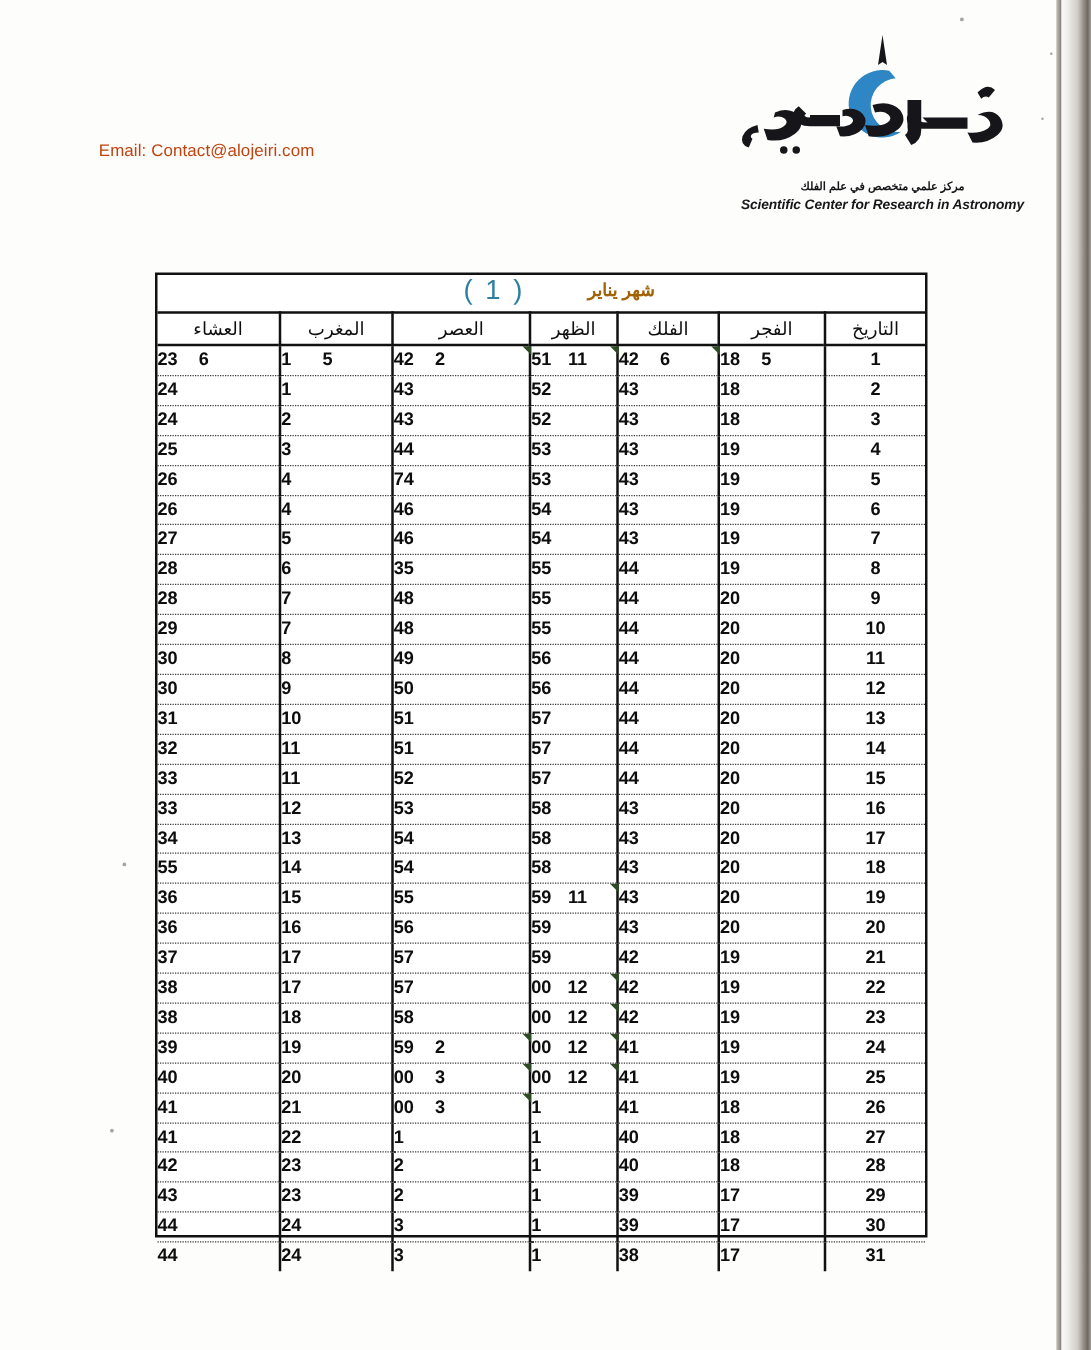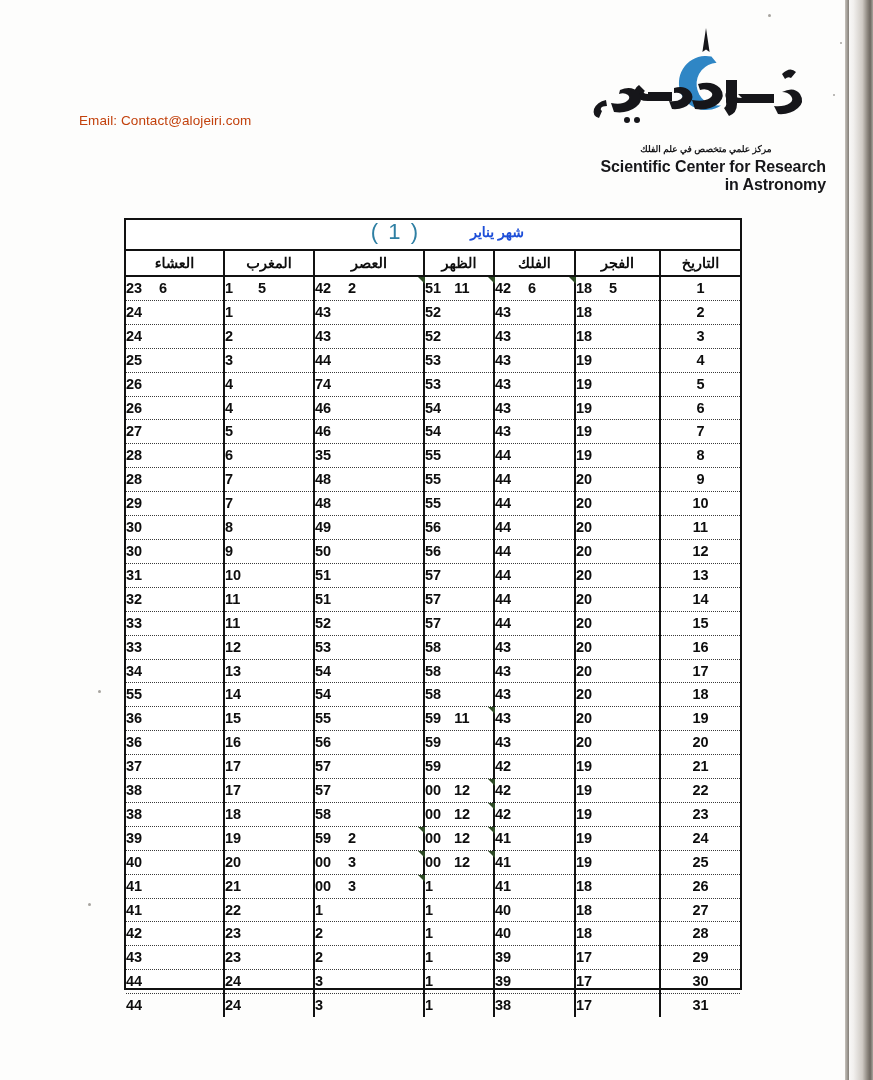--- a/index.html
+++ b/index.html
@@ -39,22 +39,23 @@
   }
   .logo-mark{position:absolute;left:0;top:0;width:240px;height:122px;}
   .logo-sub-ar{
     position:absolute;left:0;top:122px;width:240px;
     text-align:center;font-size:9px;color:#17171a;
     font-weight:bold;letter-spacing:-.2px;
     direction:rtl;
   }
   .logo-sub-en{
     position:absolute;left:0;top:136px;width:240px;
-    text-align:right;font-size:16px;color:#17171a;font-weight:bold;
+    text-align:center;font-size:11px;color:#17171a;font-weight:bold;
     letter-spacing:-.1px;
+    font-style:italic;
   }
 
   
   .table-area{
     position:absolute;left:124px;top:218px;width:618px;height:772px;
     border:2.2px solid #111;
     background:#fff;
     box-sizing:border-box;
   }
   table.prayer{
@@ -72,35 +73,35 @@
   .title-row td{
     height:29px;
     border-bottom:2.2px solid #111;
     position:relative;
   }
   .title-inner{
     position:relative;height:29px;
   }
   .month-label{
     position:absolute;right:216px;top:4px;
-    font-size:14px;font-weight:bold;color:#1d4ed8;
+    font-size:14px;font-weight:bold;color:#a16207;
     direction:rtl;letter-spacing:-.3px;
   }
   .month-num{
     position:absolute;right:320px;top:-1px;
     font-size:22px;color:#2e7fa3;font-weight:500;
     letter-spacing:2px;
   }
 
   
   .head-row th{
     height:26px;
     border-bottom:2.2px solid #111;
     border-left:2.2px solid #111;
-    font-size:14.5px;font-weight:bold;color:#0e0e0e;
+    font-size:14.5px;font-weight:normal;color:#0e0e0e;
     letter-spacing:-.3px;
     direction:rtl;
   }
   .head-row th:last-child{border-left:none;}
 
   
   .data-row td{
     height:22.9px;
     border-left:2.2px solid #111;
     border-bottom:1px dotted #3a3a3a;

